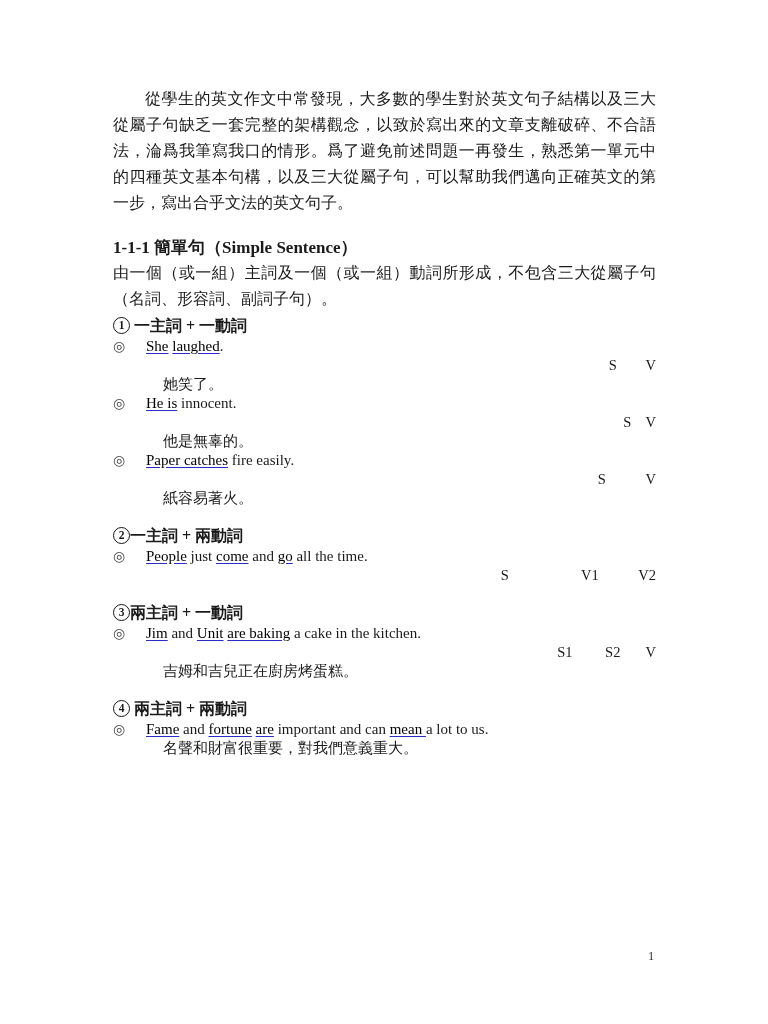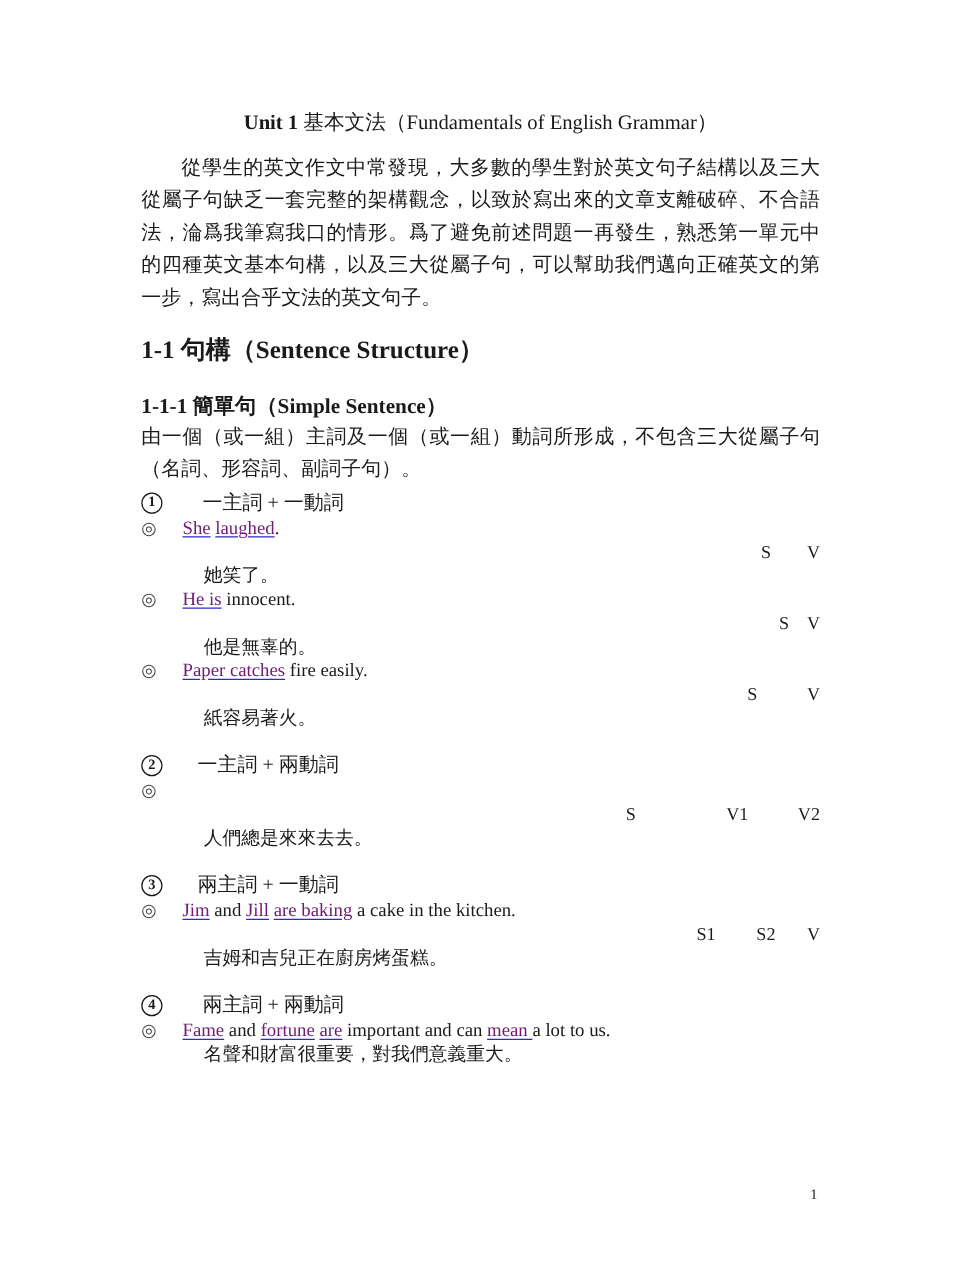--- a/index.html
+++ b/index.html
@@ -31,51 +31,49 @@
   .pattern{margin-top:17px;}
   .pattern.first{margin-top:3px;}
   .pat-head{
     display:flex;align-items:center;line-height:21px;margin:0 0 1px 0;
   }
   .cnum{
     box-sizing:border-box;width:17px;height:17px;border:1.7px solid #161616;
     border-radius:50%;display:inline-flex;align-items:center;justify-content:center;
     font-size:11.5px;font-weight:bold;flex:none;
   }
-  .pat-label{font-size:16px;font-weight:normal;white-space:pre-wrap;padding-left:28px;}
+  .pat-label{font-size:16px;font-weight:bold;white-space:pre-wrap;}
   .example .row{line-height:19px;}
   .sent-row{display:flex;}
   .bullet{
     width:33px;flex:none;color:#474747;font-size:14px;
   }
   .sentence{white-space:pre-wrap;font-size:15px;}
   .hl{
-    color:#701a75;text-decoration:underline;text-decoration-color:#2b2bc8;
+    color:#000000;text-decoration:underline;text-decoration-color:#2b2bc8;
     text-underline-offset:2px;
   }
   .labels{
     margin-left:43px;white-space:pre;font-size:14.5px;text-align:right;
   }
   .trans{
     margin-left:50px;font-size:15px;
   }
   .pagenum{
     position:absolute;right:114px;bottom:62px;font-size:11.5px;color:#222;
   }
 </style>
 </head>
 <body>
 
 <div class="page">
 
-  <div class="doc-title"><span class="bold">Unit 1</span><span> 基本文法</span><span>（Fundamentals of English Grammar）</span></div>
 
   <p class="para indent2">從學生的英文作文中常發現，大多數的學生對於英文句子結構以及三大從屬子句缺乏一套完整的架構觀念，以致於寫出來的文章支離破碎、不合語法，淪爲我筆寫我口的情形。爲了避免前述問題一再發生，熟悉第一單元中的四種英文基本句構，以及三大從屬子句，可以幫助我們邁向正確英文的第一步，寫出合乎文法的英文句子。</p>
 
-  <div class="sec-heading">1-1 句構（Sentence Structure）</div>
 
   <div class="sub-heading">1-1-1 簡單句（Simple Sentence）</div>
 
   <p class="para definition">由一個（或一組）主詞及一個（或一組）動詞所形成，不包含三大從屬子句（名詞、形容詞、副詞子句）。</p>
 
   <section class="pattern first">
     <div class="pat-head">
       <span class="cnum">1</span>
         <span class="pat-label"> 一主詞 + 一動詞</span>
     </div>
@@ -106,35 +104,35 @@
   </section>
 
   <section class="pattern">
     <div class="pat-head">
       <span class="cnum">2</span>
         <span class="pat-label">一主詞 + 兩動詞</span>
     </div>
     <div class="example">
       <div class="row sent-row">
         <span class="bullet">◎</span>
+        <span class="sentence"><span class="hl">People</span><span> just </span><span class="hl">come</span><span> and </span><span class="hl">go</span><span> all the time.</span></span>
       </div>
       <div class="row labels">S                    V1           V2</div>
-      <div class="row trans">人們總是來來去去。</div>
     </div>
   </section>
 
   <section class="pattern">
     <div class="pat-head">
       <span class="cnum">3</span>
         <span class="pat-label">兩主詞 + 一動詞</span>
     </div>
     <div class="example">
       <div class="row sent-row">
         <span class="bullet">◎</span>
-        <span class="sentence"><span class="hl">Jim</span><span> and </span><span class="hl">Jill</span><span> </span><span class="hl">are baking</span><span> a cake in the kitchen.</span></span>
+        <span class="sentence"><span class="hl">Jim</span><span> and </span><span class="hl">Unit</span><span> </span><span class="hl">are baking</span><span> a cake in the kitchen.</span></span>
       </div>
       <div class="row labels">S1         S2       V</div>
       <div class="row trans">吉姆和吉兒正在廚房烤蛋糕。</div>
     </div>
   </section>
 
   <section class="pattern">
     <div class="pat-head">
       <span class="cnum">4</span>
         <span class="pat-label"> 兩主詞 + 兩動詞</span>

